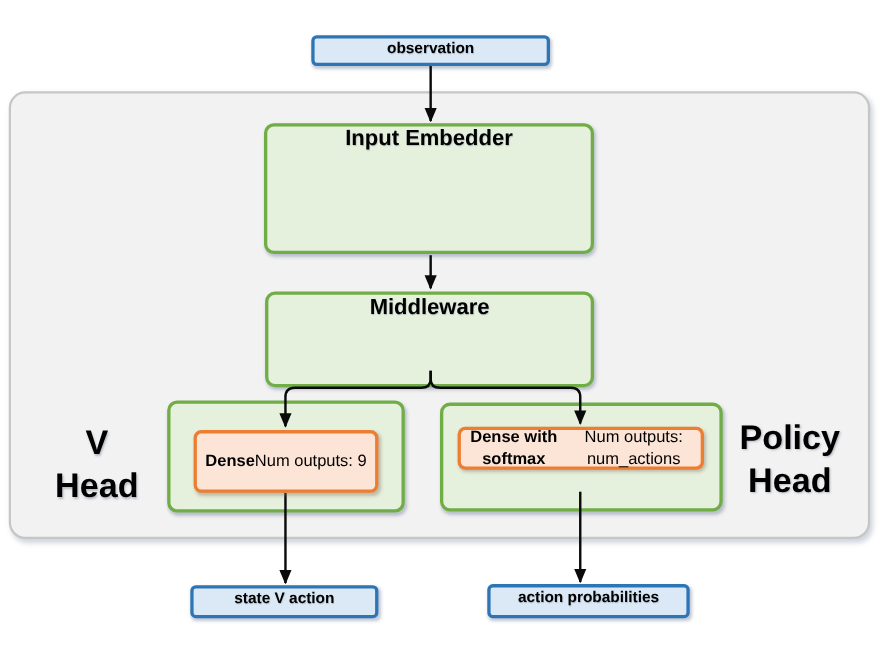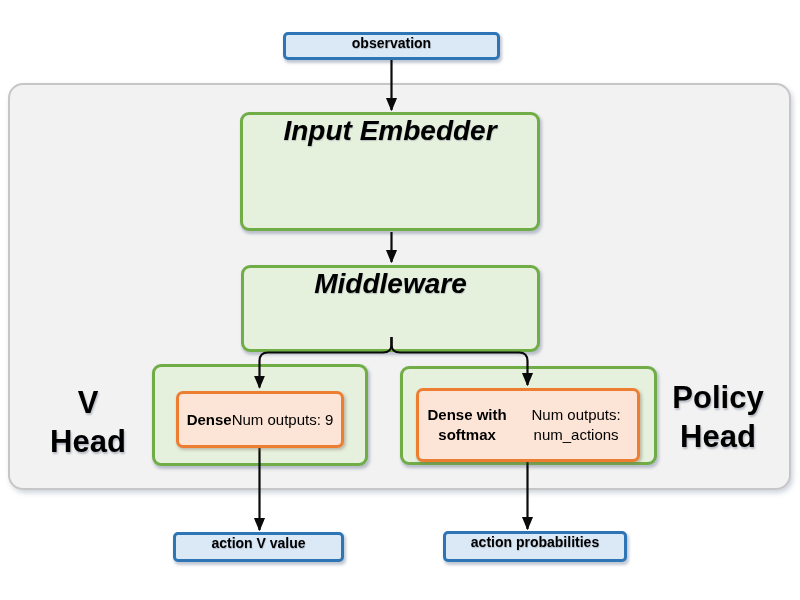--- a/index.html
+++ b/index.html
@@ -43,40 +43,40 @@
     background: var(--blue-fill);
     border: 3px solid var(--blue-border);
     border-radius: 5px;
     font-size: 14px;
   }
   .green {
     background: var(--green-fill);
     border: 3px solid var(--green-border);
     border-radius: 9px;
   }
-  .big-label { font-size: 28px; font-style: italic; }
+  .big-label { font-size: 20px; }
 
   .obs           { left: 283px; top: 32px;  width: 217px; height: 28px; }
   .input-emb     { left: 240px; top: 112px; width: 300px; height: 119px; }
   .middleware    { left: 241px; top: 265px; width: 299px; height: 87px; }
   .v-container   { left: 152px; top: 364px; width: 216px; height: 102px; }
   .p-container   { left: 400px; top: 366px; width: 257px; height: 99px; }
 
   .orange {
     position: absolute; z-index: 4;
     background: var(--orange-fill);
     border: 3px solid var(--orange-border);
     border-radius: 7px;
     display: flex; flex-direction: row; align-items: center; justify-content: center;
     font-size: 15px; line-height: 20px; text-align: center;
     box-shadow: 1.5px 2px 3px rgba(130,110,90,0.4);
   }
   .orange .title { font-weight: bold; }
   .v-dense  { left: 176px; top: 391px; width: 168px; height: 57px; }
-  .p-dense  { left: 416px; top: 388px; width: 224px; height: 74px; align-items: center; }
+  .p-dense  { left: 416px; top: 388px; width: 224px; height: 39px; align-items: center; }
 
   .head-label {
     position: absolute; z-index: 2;
     font-size: 31px; font-weight: bold; line-height: 39px;
     text-align: center;
     text-shadow: 1px 1.5px 2px rgba(90,100,125,0.4);
   }
   .v-head-label { left: 18px;  top: 383px; width: 140px; }
   .p-head-label { left: 648px; top: 378px; width: 140px; }
 
@@ -134,20 +134,20 @@
     <div class="title">Dense with softmax</div>
     <div>Num outputs: num_actions</div>
   </div>
 
   <div class="head-label p-head-label">
     <div>Policy</div>
     <div>Head</div>
   </div>
 
   <div class="node blue out-v">
-    <span class="lbl">action V value</span>
+    <span class="lbl">state V action</span>
   </div>
 
   <div class="node blue out-ap">
     <span class="lbl">action probabilities</span>
   </div>
 
 </div>
 
 </body></html>

